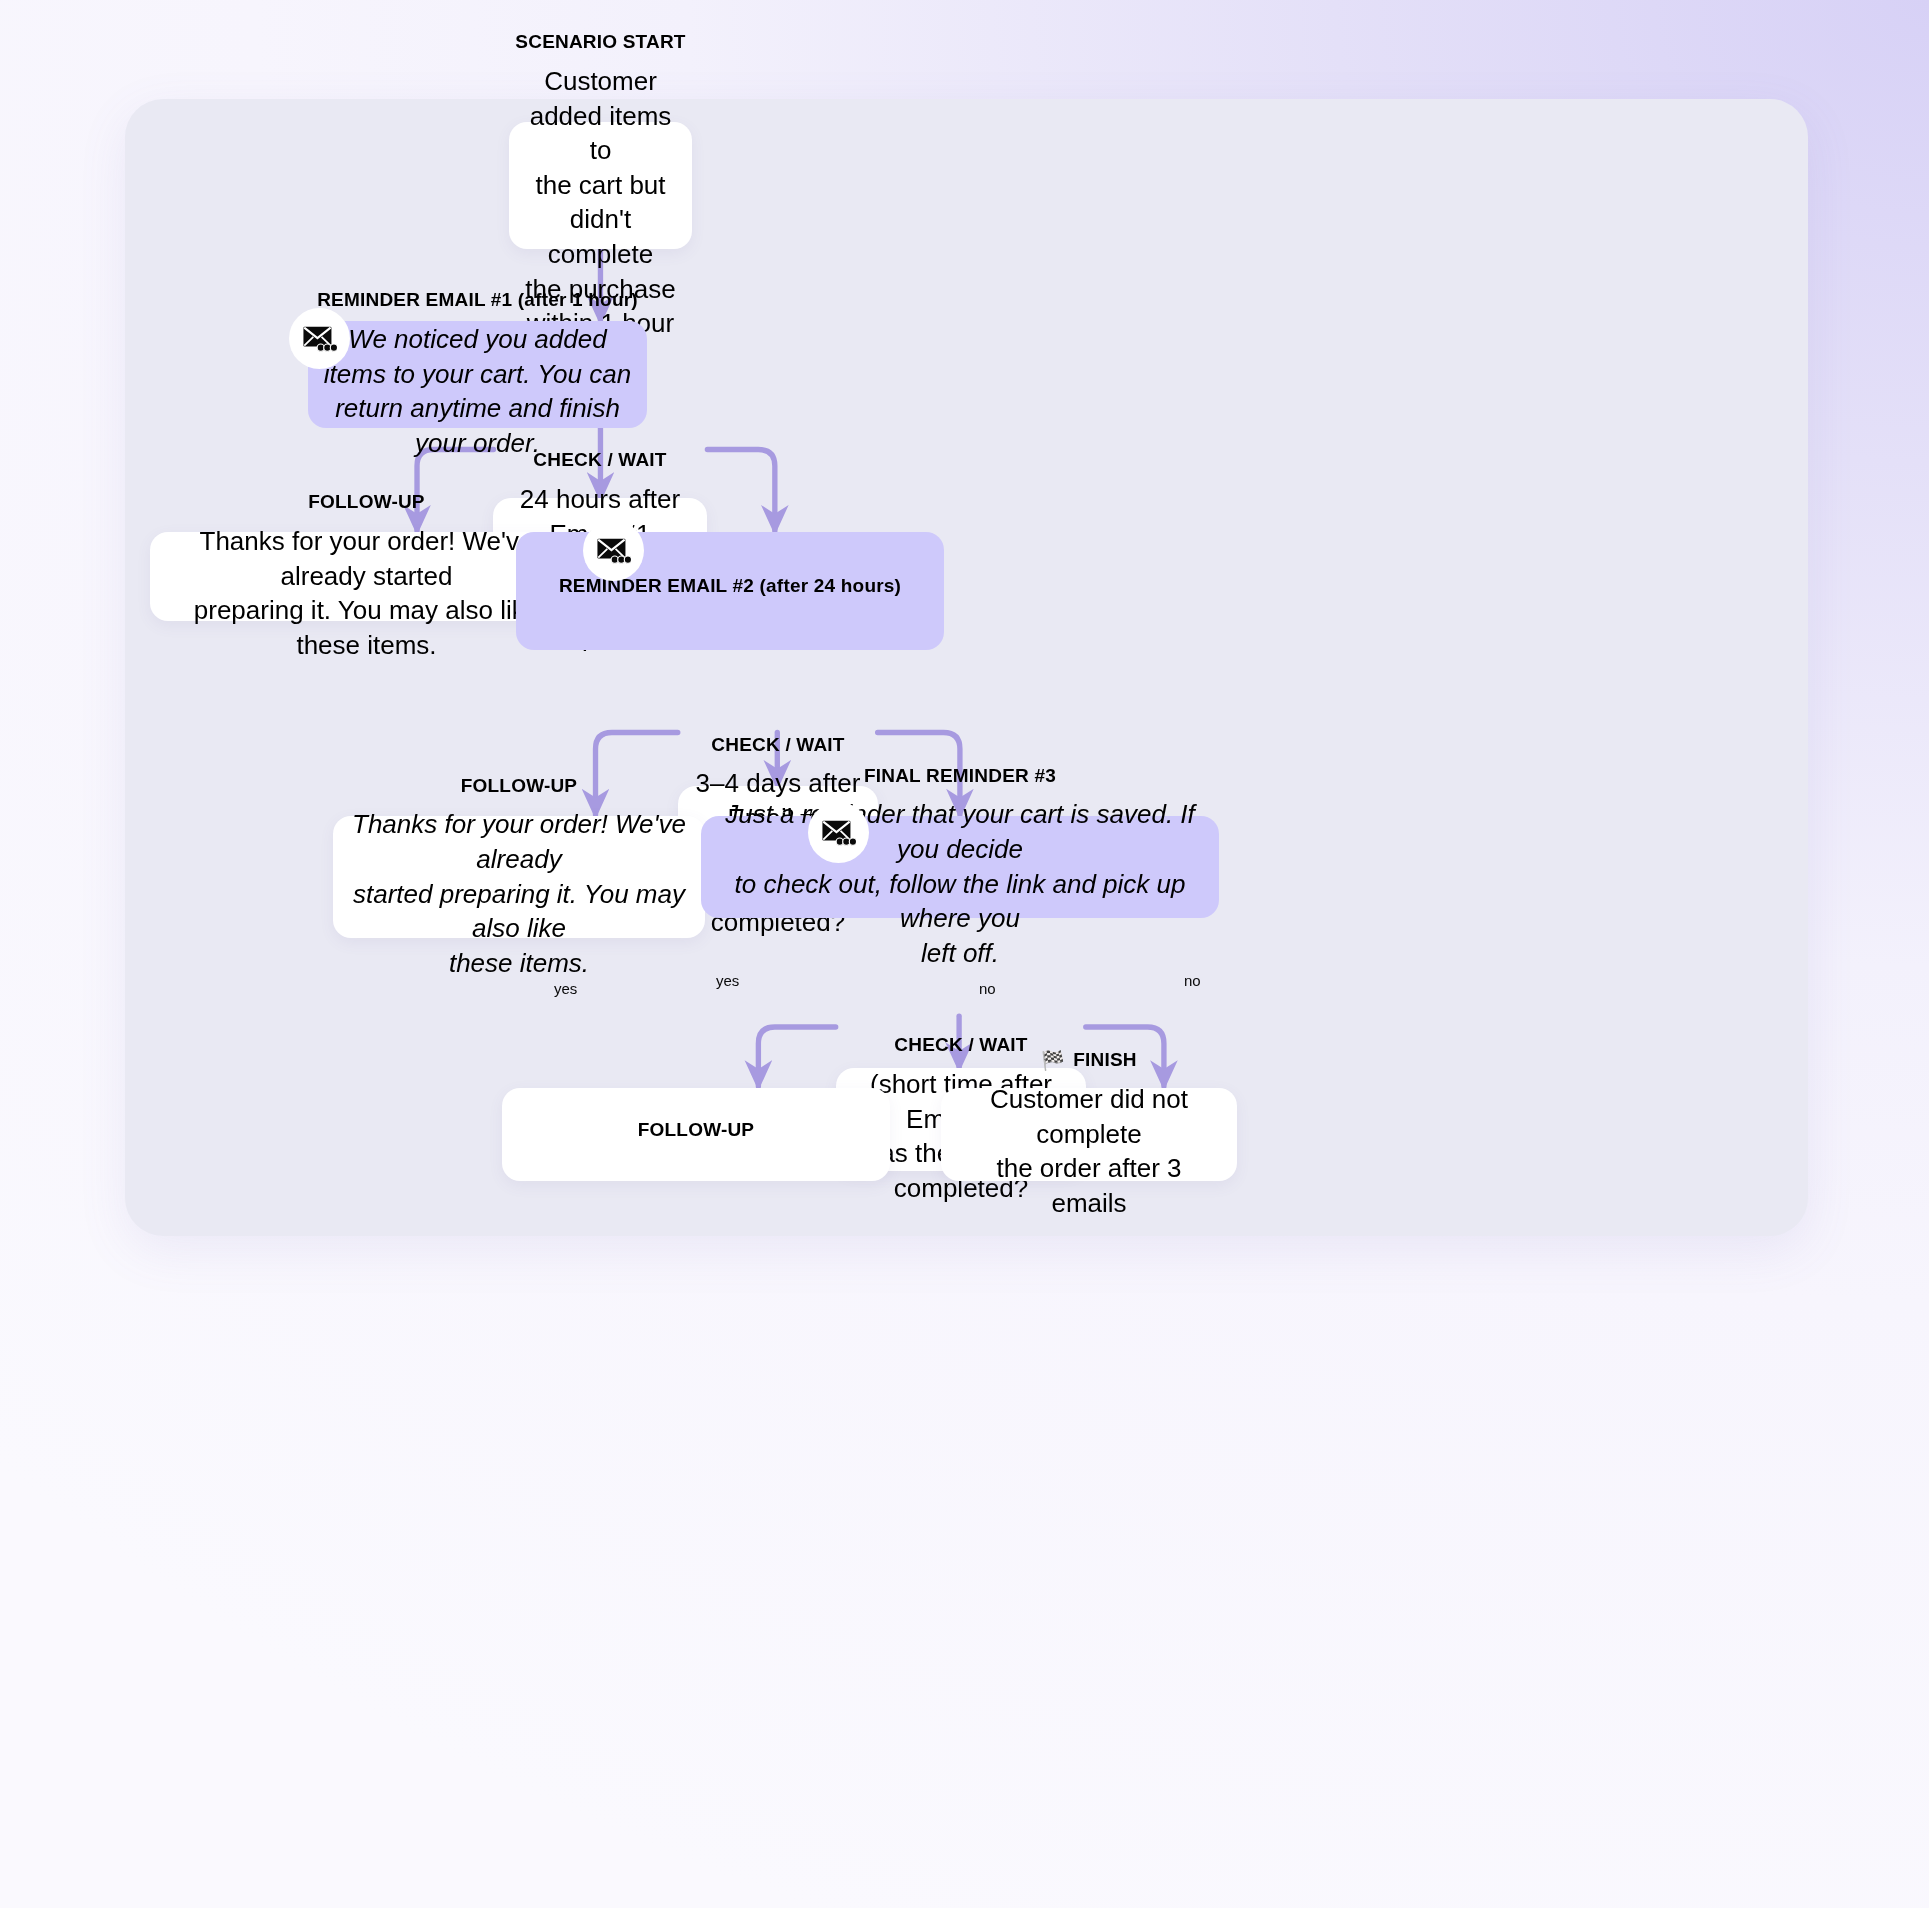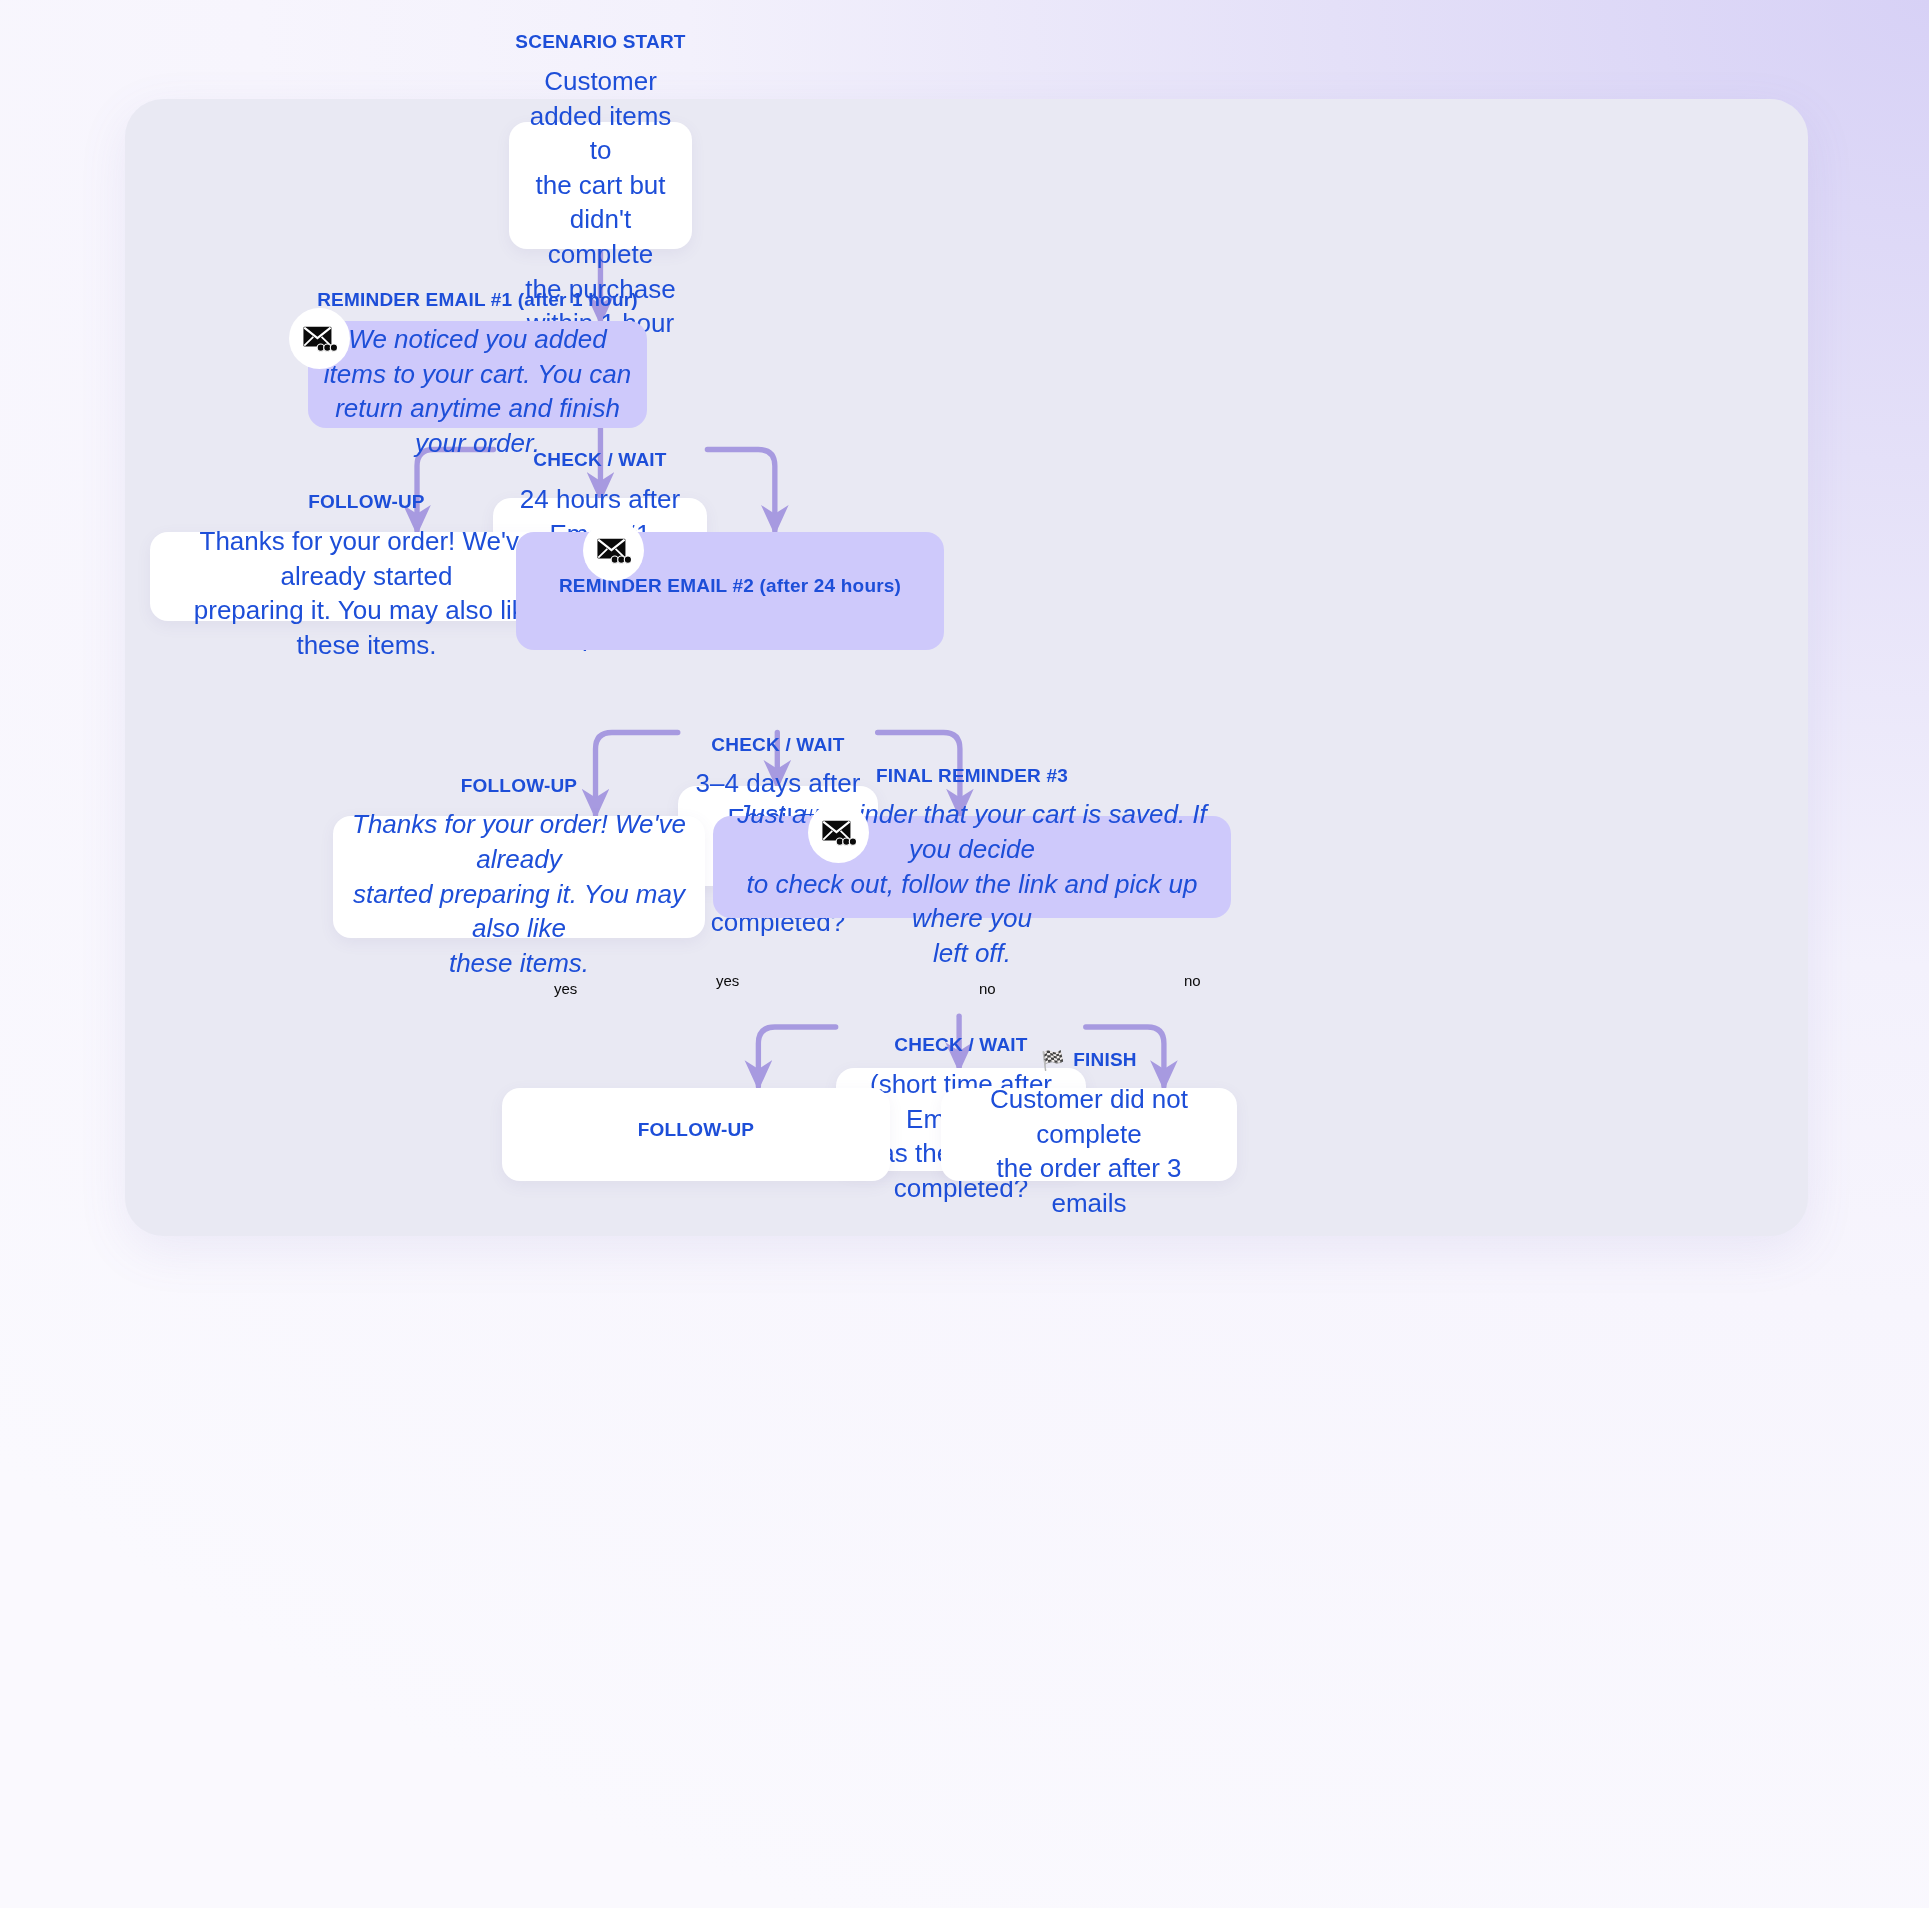--- a/index.html
+++ b/index.html
@@ -46,21 +46,21 @@
   .node {
     position: absolute;
     box-sizing: border-box;
     border-radius: 18px;
     display: flex;
     flex-direction: column;
     align-items: center;
     justify-content: center;
     padding: 13px 15px;
     text-align: center;
-    color: #1d4ed8;
+    color: #000000;
   }
   .node.white {
     background: #ffffff;
     box-shadow: 0 4.1px 15px rgba(96, 86, 160, 0.07);
   }
   .node.purple {
     background: #cec9fb;
   }
   .node .title {
     font-size: 19px;
@@ -201,21 +201,21 @@
       <div class="body">3–4 days after Email #2<br>Was the purchase completed?</div>
     </div>
     <div class="branch-label" style="left:429px; top:882px; top:882px;">yes</div>
     <div class="branch-label" style="left:854px; top:882px;">no</div>
 
     <div class="node white" style="left:208px; top:717px; width:372px; height:122px;">
       <div class="title">FOLLOW-UP</div>
       <div class="body italic">Thanks for your order! We've already<br>started preparing it. You may also like<br>these items.</div>
     </div>
 
-    <div class="node purple" style="left:588px; top:717px; width:518px; height:102px;">
+    <div class="node purple" style="left:576px; top:717px; width:518px; height:102px;">
       <div class="title">FINAL REMINDER #3</div>
       <div class="body italic">Just a reminder that your cart is saved. If you decide<br>to check out, follow the link and pick up where you<br>left off.</div>
     </div>
     <div class="email-badge" style="left:683px; top:703px;">
       <span>
         <svg width="35" height="28" viewBox="0 0 42 34" aria-hidden="true">
           <rect x="1.5" y="2" width="34" height="24" rx="1.5" fill="#0a0a0a"></rect>
           <path d="M2.5 3.2 L18.5 16 L34.5 3.2" fill="none" stroke="#ffffff" stroke-width="2.6"></path>
           <path d="M2.5 25 L13.5 14.5 M34.5 25 L23.5 14.5" fill="none" stroke="#ffffff" stroke-width="2.2"></path>
           <circle cx="22.5" cy="27.5" r="4.4" fill="#0a0a0a" stroke="#ffffff" stroke-width="1.4"></circle>

